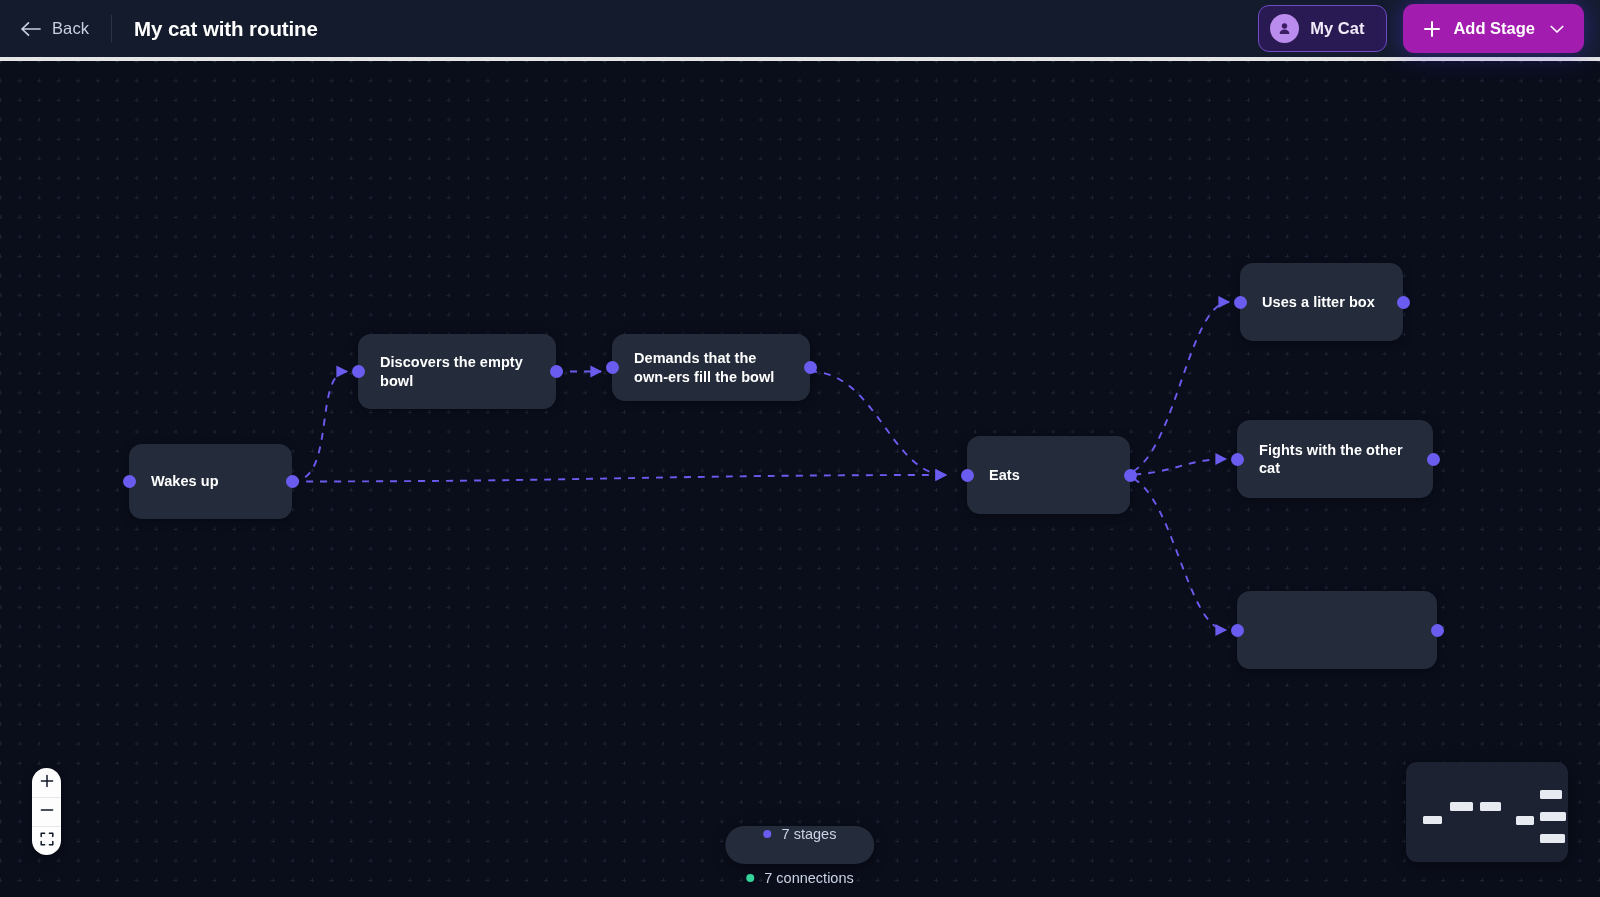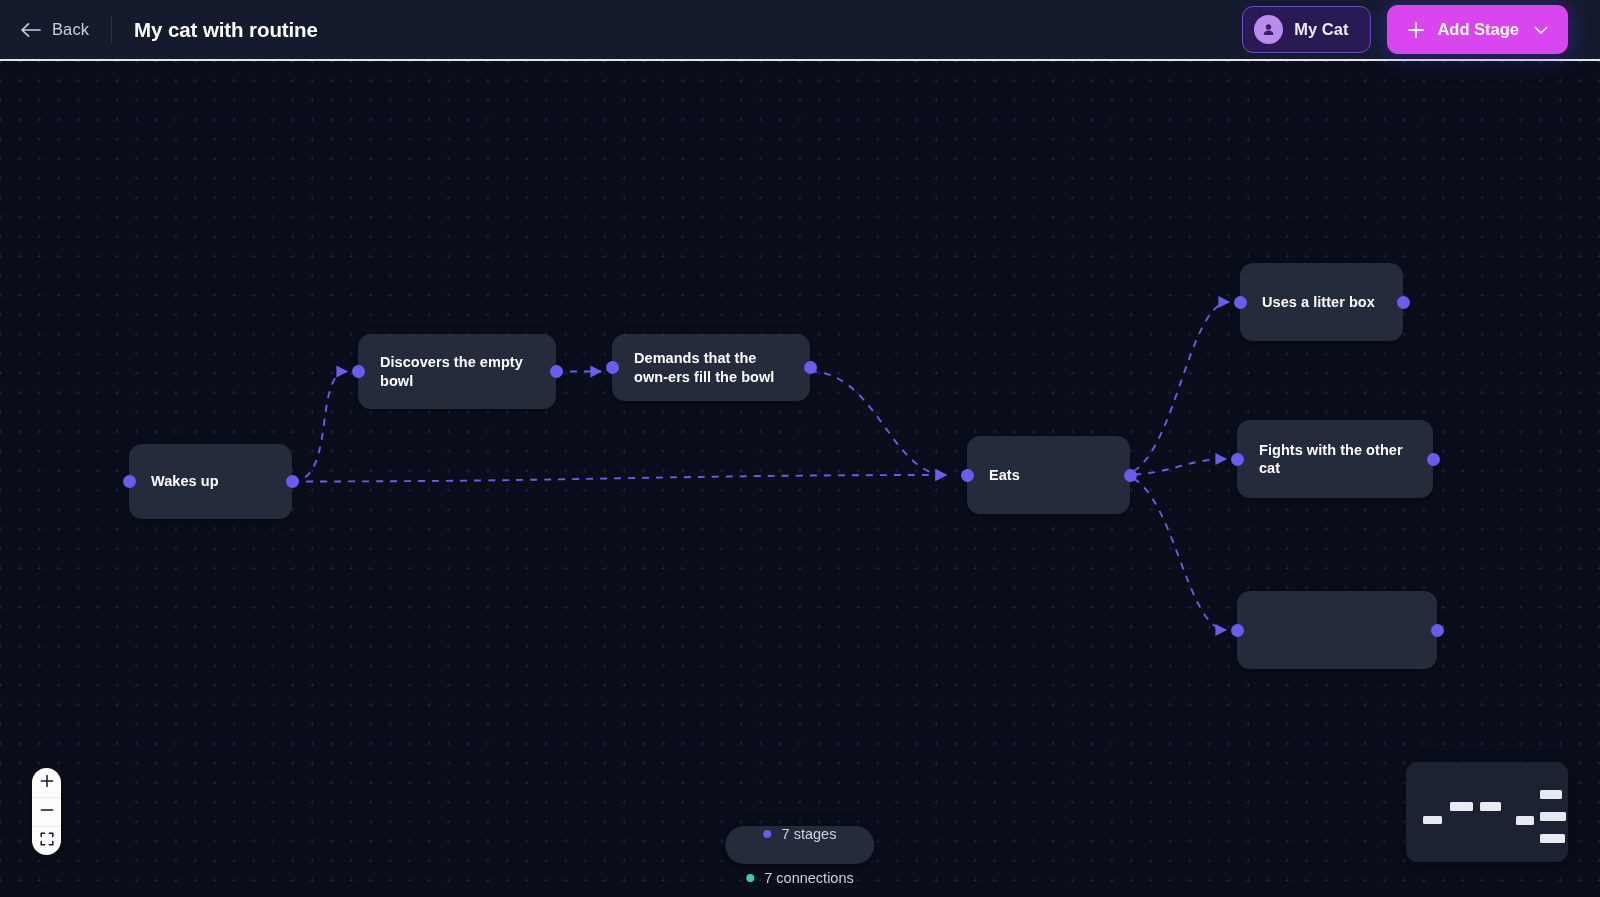--- a/index.html
+++ b/index.html
@@ -13,23 +13,23 @@
     -webkit-font-smoothing: antialiased;
   }
 
   #app { position: relative; width: 1600px; height: 897px; }
 
   
   .header {
     position: absolute; top: 0; left: 0;
     width: 1600px; height: 61px;
     background: #141b2c;
-    border-bottom: 2px solid #e5e5e5;
+    border-bottom: 4px solid #e5e5e5;
     display: flex; align-items: center;
-    padding: 0 32px 0 18px;
+    padding: 0 16px 0 18px;
     z-index: 40;
   }
   .back-btn {
     display: flex; align-items: center; gap: 11px;
     color: #c2cade; cursor: pointer;
     padding: 6px 6px 6px 2px; border-radius: 7px;
   }
   .back-btn svg { display: block; }
   .back-label { font-size: 16.5px; font-weight: 400; letter-spacing: .1px; color: #c8d0e2; }
   .hdr-divider {
@@ -53,21 +53,21 @@
     width: 29px; height: 29px; border-radius: 50%;
     background: #b98ced;
     display: flex; align-items: center; justify-content: center;
     flex: none;
   }
   .user-name { font-size: 16.5px; font-weight: bold; color: #f0eaf9; white-space: nowrap; }
 
   .add-btn {
     display: flex; align-items: center; gap: 13px;
     height: 49px; padding: 0 20px 0 21px;
-    background: #d946ef; border-radius: 11px;
+    background: #a21caf; border-radius: 11px;
     cursor: pointer; box-shadow: 0 0 26px rgba(82,57,240,.45);
   }
   .add-btn .plus { position: relative; width: 16px; height: 16px; flex: none; }
   .add-btn .plus:before, .add-btn .plus:after {
     content: ""; position: absolute; background: #fff; border-radius: 1px;
   }
   .add-btn .plus:before { left: 0; top: 7px; width: 16px; height: 2px; }
   .add-btn .plus:after  { top: 0; left: 7px; width: 2px; height: 16px; }
   .add-label { font-size: 16.5px; font-weight: bold; color: #fff; white-space: nowrap; }
   .chev { margin-left: 2px; }

